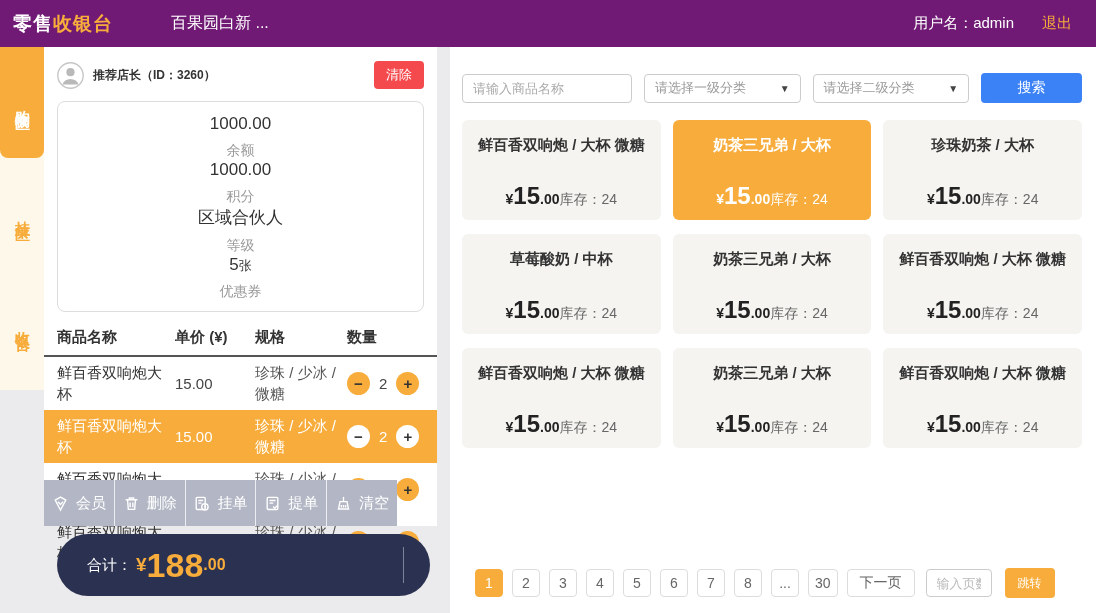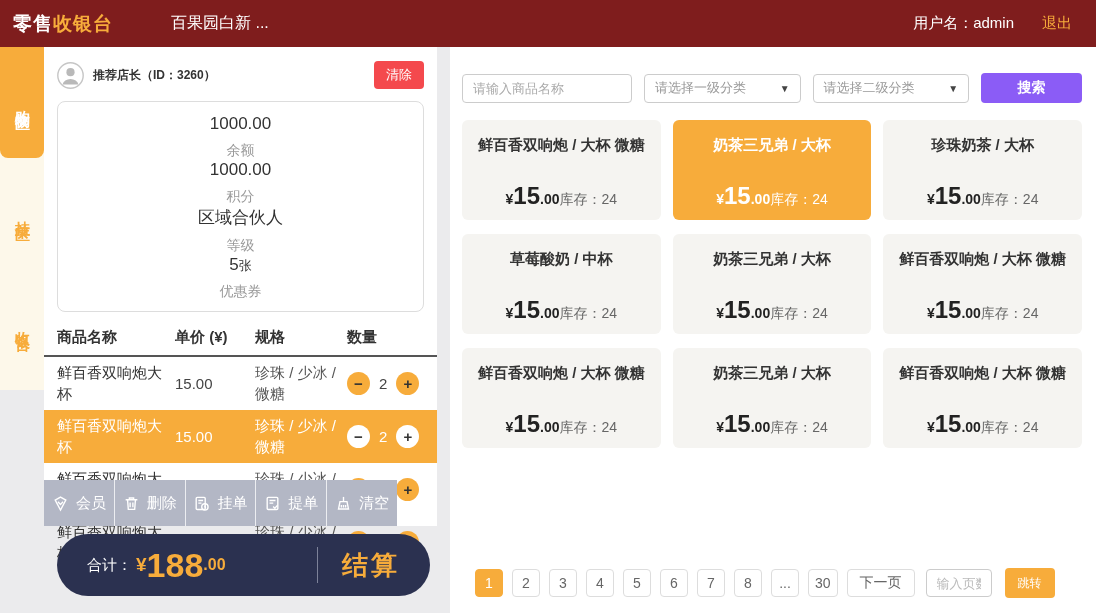--- a/index.html
+++ b/index.html
@@ -1,20 +1,20 @@
 <!DOCTYPE html>
 <html><head>
 <meta charset="utf-8">
 <style>
   * { margin:0; padding:0; box-sizing:border-box; }
   html,body { width:1096px; height:613px; overflow:hidden; }
   body { font-family:"Liberation Sans","DejaVu Sans",sans-serif; background:#ebebed; position:relative; color:#333; }
 
   
-  .header { position:absolute; left:0; top:0; width:1096px; height:47px; background:#7f1d1d;
+  .header { position:absolute; left:0; top:0; width:1096px; height:47px; background:#701a75;
             display:flex; align-items:center; padding:0 24px 0 13px; }
   .brand { font-size:19px; font-weight:bold; color:#fff; letter-spacing:1px; }
   .brand .accent { color:#f7ac3b; }
   .store-name { color:#fff; font-size:16px; margin-left:58px; }
   .header-right { margin-left:auto; display:flex; align-items:center; gap:28px; }
   .user-name { color:#fff; font-size:15px; }
   .logout { color:#f7ac3b; font-size:15px; cursor:pointer; }
 
   
   .sidebar { position:absolute; left:0; top:47px; width:44px; height:343px; background:#fdf8ea; }
@@ -80,22 +80,22 @@
   .search-row { display:flex; align-items:center; gap:12px; }
   .text-input { height:29px; border:1px solid #ccc; border-radius:4px; font-size:13px; color:#333;
                 padding:0 10px; outline:none; font-family:inherit; }
   .text-input::placeholder { color:#aaa; }
   .product-search { width:170px; }
   .select-box { width:158px; height:29px; border:1px solid #ccc; border-radius:4px; display:flex;
                 align-items:center; padding:0 10px; font-size:13px; color:#999; cursor:pointer;
                 background:#fff; }
   .select-box .caret { margin-left:auto; font-size:10px; color:#444; }
   .select-box .caret::before { content:"▼"; }
-  .search-btn { margin-left:auto; width:102px; height:30px; background:#8b5cf6; color:#fff; border:none;
-                border-radius:4px; font-size:14px; cursor:pointer;font-weight:bold; }
+  .search-btn { margin-left:auto; width:102px; height:30px; background:#3b82f6; color:#fff; border:none;
+                border-radius:4px; font-size:14px; cursor:pointer; }
 
   .product-grid { display:grid; grid-template-columns:repeat(3,1fr); gap:14px 12px; margin-top:17px; }
   .product-card { background:#f5f4f1; border-radius:6px; height:100px; padding:12px 13px 10px 13px;
                   display:flex; flex-direction:column; cursor:pointer;align-items:center; }
   .product-card.selected { background:#f7ac3b; }
   .p-name { font-size:15px; font-weight:bold; color:#333; line-height:1.7; flex:1; }
   .p-bottom { display:flex; align-items:baseline; }
   .p-currency { font-size:14px; font-weight:bold; color:#222; }
   .p-price { font-size:24px; font-weight:bold; color:#222; }
   .p-dec { font-size:14px; font-weight:bold; color:#222; }
@@ -257,21 +257,20 @@
     </button>
   </div>
 </div>
 
 <div class="total-pill">
   <span class="total-label">合计：</span>
   <span class="total-currency">¥</span>
   <span class="total-amount">188</span>
   <span class="total-dec">.00</span>
   <div class="total-divider"></div>
-  <button class="checkout-btn">结算</button>
 </div>
 
 <div class="right-panel">
 
   <div class="search-row">
     <input class="text-input product-search" placeholder="请输入商品名称" style="">
     <div class="select-box">
       <span>请选择一级分类</span>
       <span class="caret"></span>
     </div>

